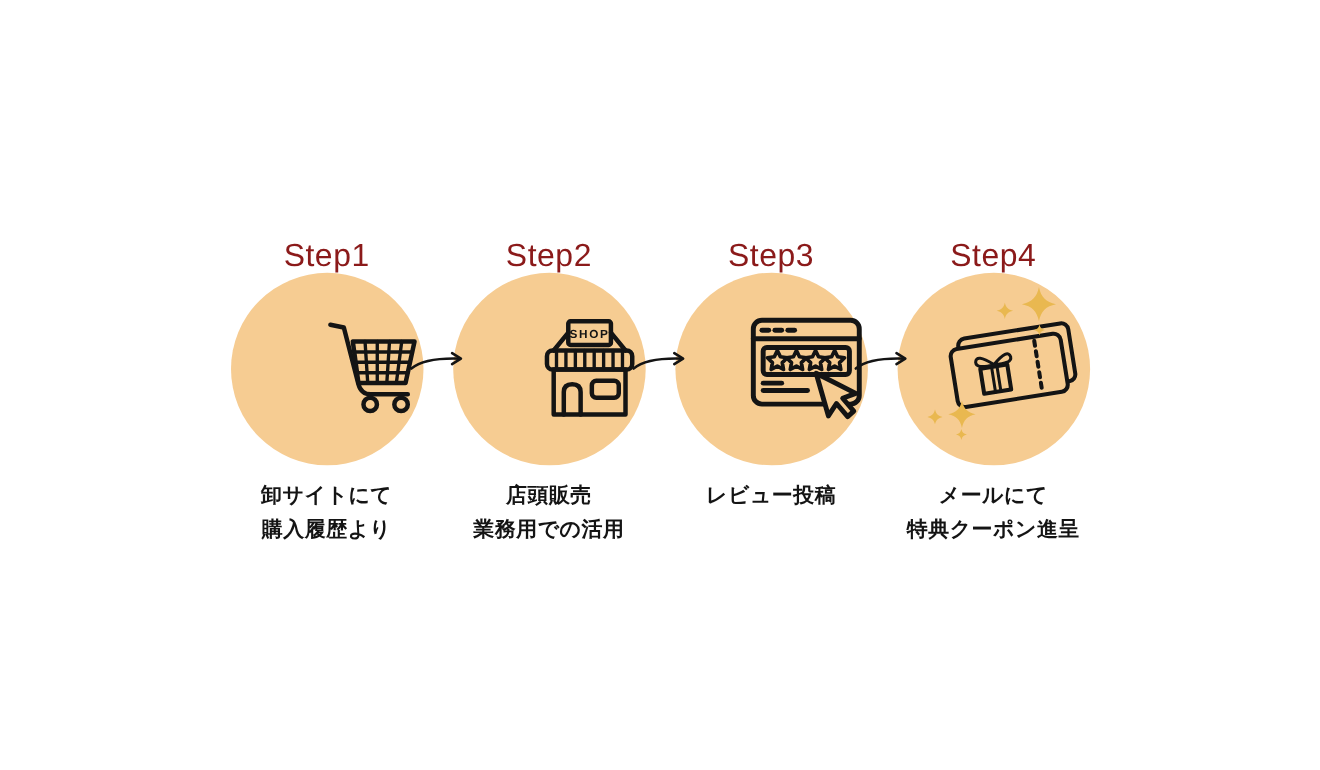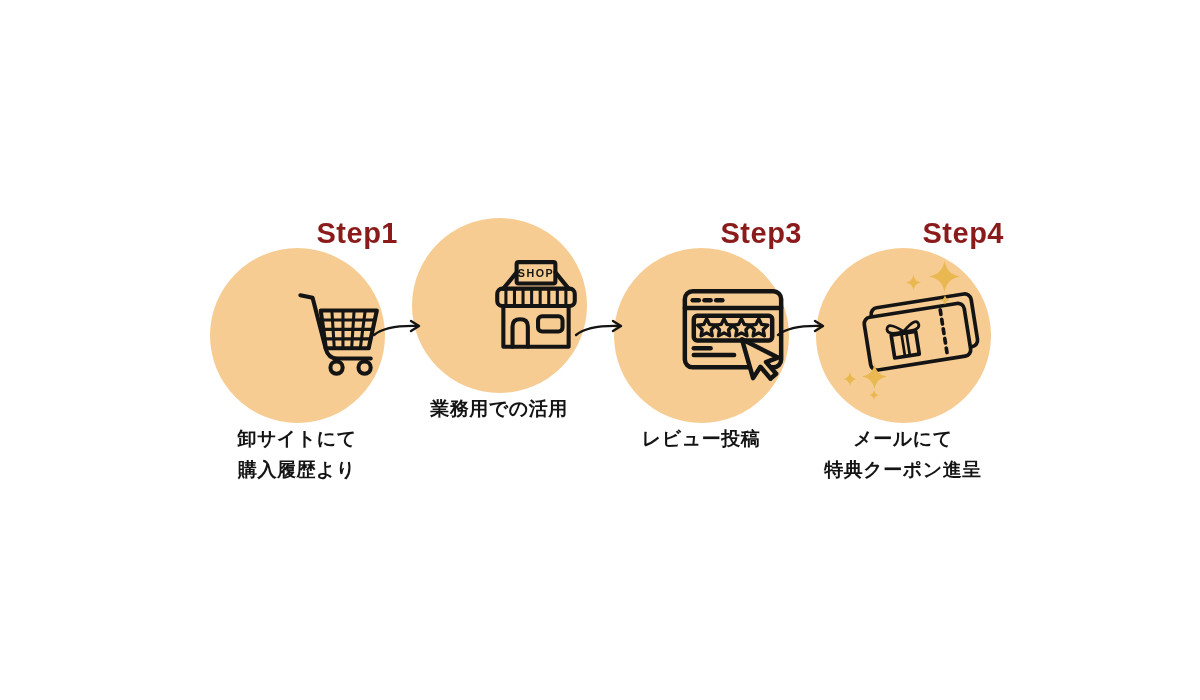--- a/index.html
+++ b/index.html
@@ -3,30 +3,30 @@
 <meta charset="utf-8">
 <style>
   html,body{margin:0;padding:0;background:#fff;}
   .canvas{
     position:relative;width:1200px;height:700px;overflow:hidden;
     background:var(--background,#ffffff);
     font-family:"Liberation Sans","DejaVu Sans",sans-serif;
   }
   .step{position:absolute;top:218px;width:202px;text-align:center;}
   .step-title{
-    margin:0;font-size:29px;line-height:30px;font-weight:bold;
-    color:var(--step-title,#8B1A1A);letter-spacing:.5px;text-align:right;
+    margin:0;font-size:29px;line-height:30px;font-weight:normal;
+    color:var(--step-title,#8B1A1A);letter-spacing:.5px;
   }
   .circle{
     position:relative;width:175px;height:175px;margin:0 auto;border-radius:50%;
     background:var(--circle-fill,#F6CC92);
     display:flex;align-items:center;justify-content:flex-end;
   }
   .caption{
-    margin:0 0 0;font-size:19px;line-height:31px;font-weight:bold;
+    margin:12px 0 0;font-size:19px;line-height:31px;font-weight:bold;
     color:var(--caption-text,#141414);letter-spacing:.5px;
   }
   .cap-line{display:block;}
   .arrow{position:absolute;top:318px;}
   .aln{fill:none;stroke:var(--icon-stroke,#141414);stroke-width:2.4;stroke-linecap:round;stroke-linejoin:round;}
   .ln{fill:none;stroke:var(--icon-stroke,#141414);stroke-width:4;stroke-linecap:round;stroke-linejoin:round;}
   .ln3{fill:none;stroke:var(--icon-stroke,#141414);stroke-width:3;stroke-linecap:round;stroke-linejoin:round;}
   .fillbg{fill:var(--circle-fill,#F6CC92);}
   .dash{stroke-dasharray:5 5.5;}
   .sparkle{position:absolute;}
@@ -58,20 +58,21 @@
         <circle class="ln" cx="80" cy="81" r="6"></circle>
       </svg>
     </div>
     <p class="caption">
       <span class="cap-line">卸サイトにて</span>
       <span class="cap-line">購入履歴より</span>
     </p>
   </section>
 
   <section class="step" style="left:398px">
+    <h2 class="step-title">Step2</h2>
     <div class="circle">
       <svg viewBox="0 0 100 100" width="102" height="102">
         <rect class="ln" x="31" y="7" width="38" height="21" rx="2"></rect>
         <text class="sign-text" x="50" y="21.5" text-anchor="middle">SHOP</text>
         <path class="ln" d="M31,17 L18,33"></path>
         <path class="ln" d="M69,17 L82,33"></path>
         <rect class="ln" x="12" y="33" width="76" height="17" rx="5"></rect>
         <path class="ln3" d="M20.5,34 V49"></path>
           <path class="ln3" d="M28.9,33 V50"></path>
         <path class="ln3" d="M37.3,33 V50"></path>
@@ -79,20 +80,21 @@
         <path class="ln3" d="M54.1,33 V50"></path>
           <path class="ln3" d="M62.5,33 V50"></path>
         <path class="ln3" d="M70.9,33 V50"></path>
           <path class="ln3" d="M79.3,34 V49"></path>
         <rect class="ln" x="18" y="50" width="64" height="40"></rect>
         <path class="ln" d="M27,90 V70 Q27,63 34.5,63 Q42,63 42,70 V90"></path>
         <rect class="ln" x="52" y="60" width="24" height="15" rx="4"></rect>
       </svg>
     </div>
     <p class="caption">
+      <span class="cap-line">店頭販売</span>
       <span class="cap-line">業務用での活用</span>
     </p>
   </section>
 
   <section class="step" style="left:600px">
     <h2 class="step-title">Step3</h2>
     <div class="circle">
       <svg viewBox="0 0 100 100" width="112" height="112">
         <rect class="ln" x="7" y="10" width="86" height="68" rx="7"></rect>
         <path class="ln" d="M7,25 H93"></path>

